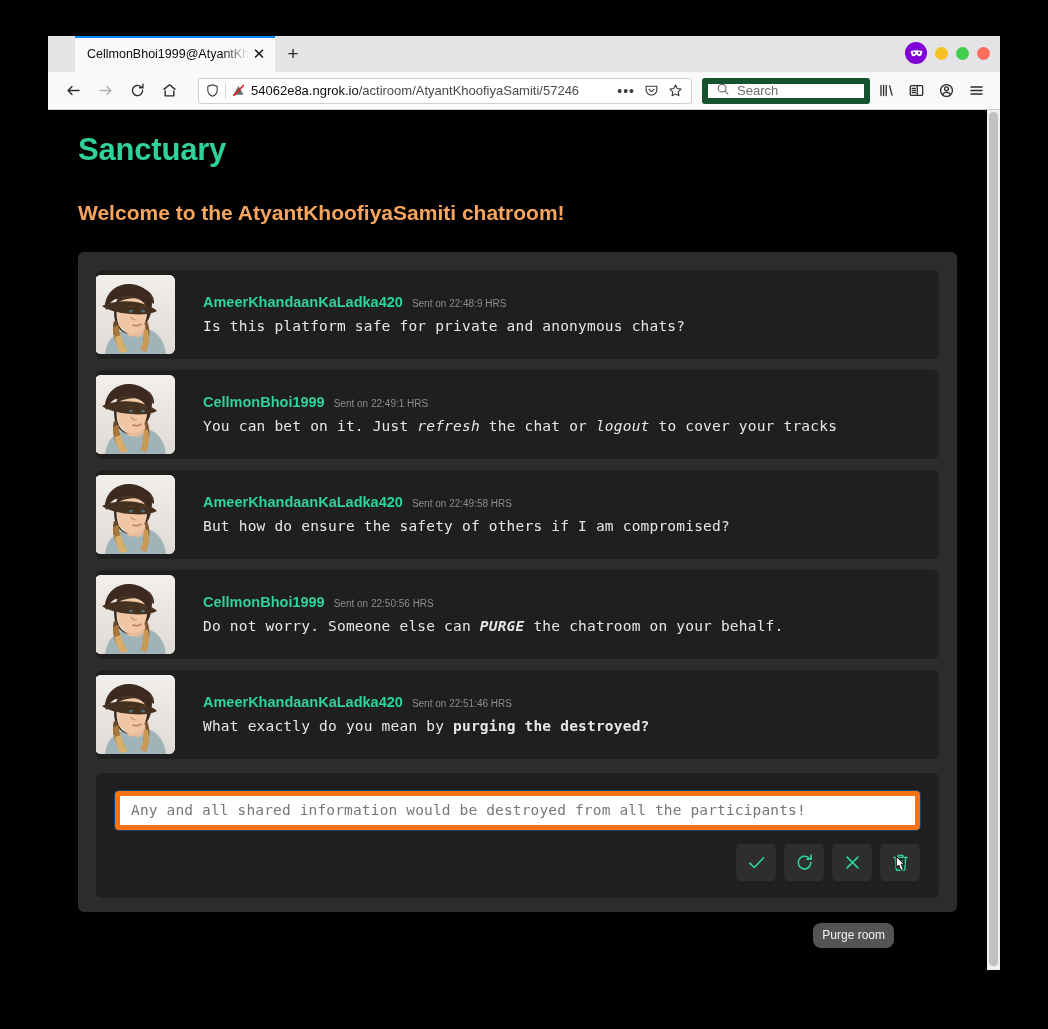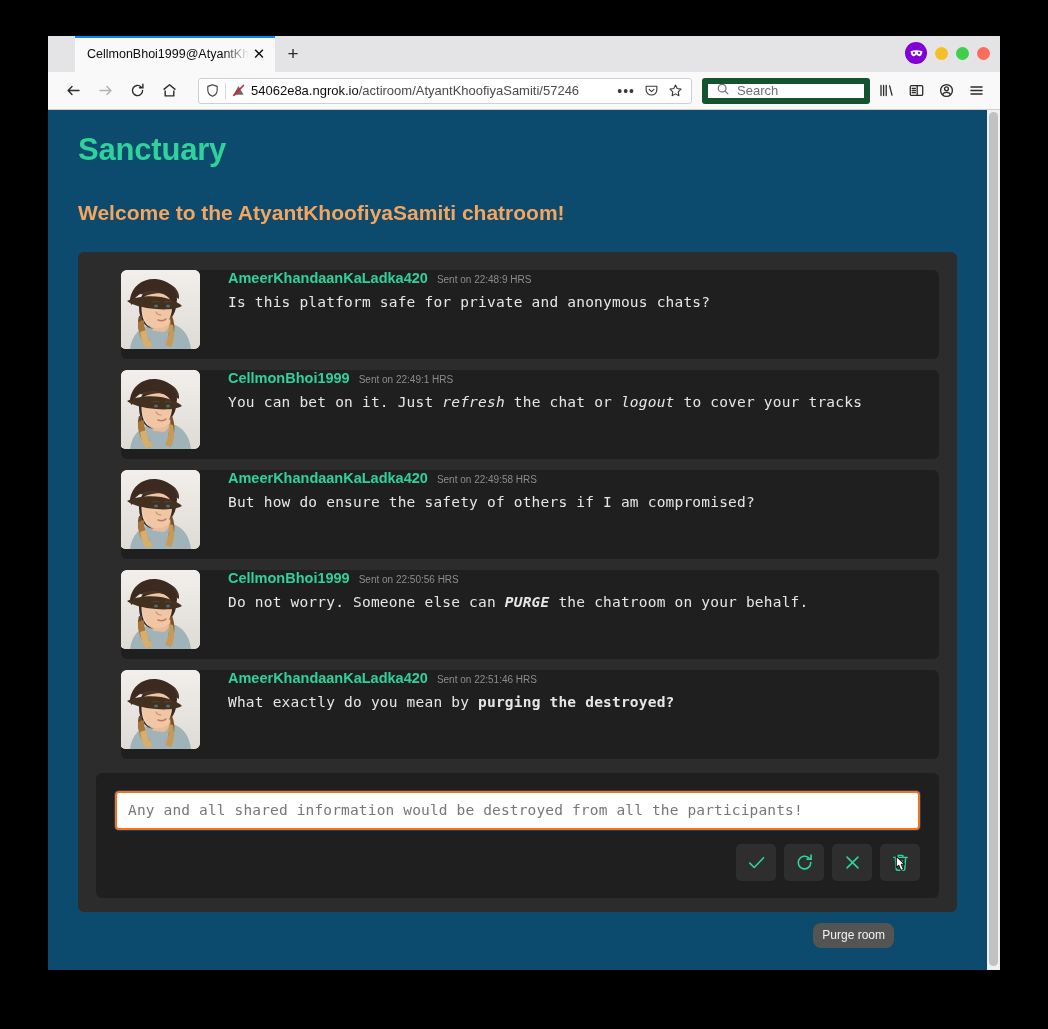--- a/index.html
+++ b/index.html
@@ -161,21 +161,21 @@
   
   .viewport {
     flex: 1 1 auto;
     background: #222222;
     position: relative;
     overflow: hidden;
   }
   .page {
     position: absolute;
     inset: 0 13px 0 0;
-    background: #0c4a6e;
+    background: #000000;
     padding: 22px 30px 0 30px;
     overflow: hidden;
   }
 
   .brand {
     font-size: 31px;
     font-weight: bold;
     color: #2fd29a;
     letter-spacing: -0.2px;
     line-height: 1.15;
@@ -203,23 +203,23 @@
     height: 660px;
   }
 
   .msg-list { display: flex; flex-direction: column; gap: 11px; }
 
   .msg-row {
     background: #1f1f1f;
     border-radius: 6px;
     height: 89px;
     display: flex;
+    align-items: center;
     padding: 0 0 0 0;
     overflow: hidden;
-    margin-left: 25px;
   }
   .avatar {
     width: 80px; height: 79px;
     flex: 0 0 auto;
     margin-left: -1px;
     border-radius: 6px;
     overflow: hidden;
     background: #e9e6e2;
     position: relative;
   }
@@ -254,21 +254,21 @@
   .composer {
     margin-top: 14px;
     background: #1f1f1f;
     border-radius: 6px;
     padding: 18px 19px 17px 19px;
   }
   .composer-input {
     width: 100%;
     height: 39px;
     background: #ffffff;
-    border: 2px solid #f97316;
+    border: 5px solid #f97316;
     border-radius: 4px;
     box-shadow: 0 0 0 1px rgba(10,132,255,0.35);
     display: flex;
     align-items: center;
     padding: 8px 11px;
   }
   .composer-input span {
     font-family: "DejaVu Sans Mono", monospace;
     font-size: 14.5px;
     color: #777777;

